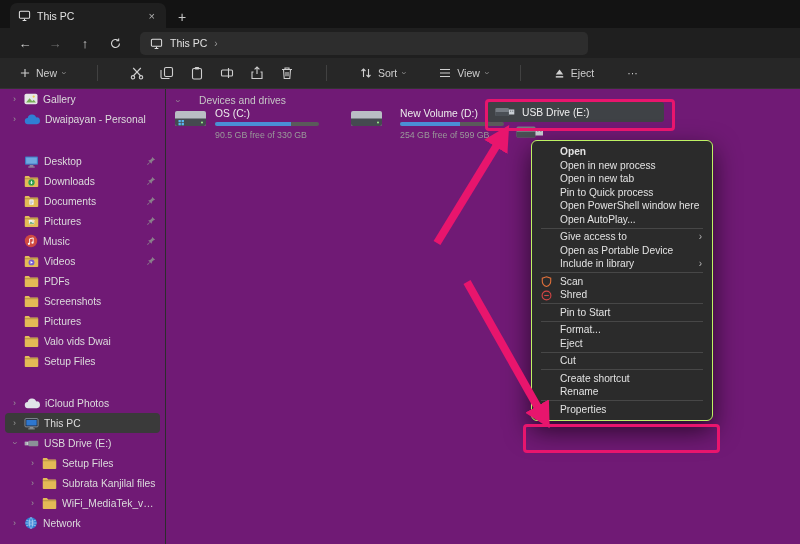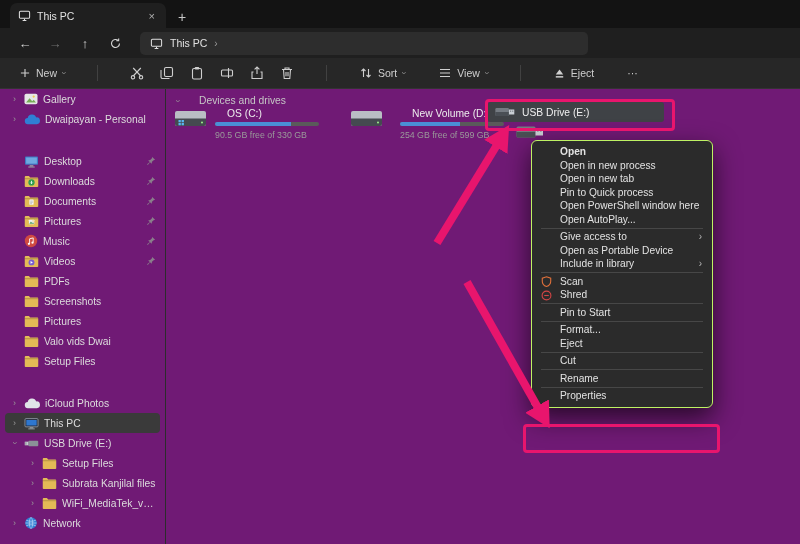--- a/index.html
+++ b/index.html
@@ -51,21 +51,21 @@
   .sb-pin{flex:none;opacity:.85;}
   .sb-item.indent{margin-left:23px;}
   .sb-divider{height:22px;}
 
   .content{flex:1;position:relative;}
   .section-header{position:absolute;left:10px;top:6px;display:flex;gap:20px;align-items:center;
                   color:#c6c6c6;font-size:10.3px;}
   .drive-tile{position:absolute;display:flex;gap:7px;}
   .tile-c{left:8px;top:17px;}
   .tile-d{left:184px;top:17px;gap:16px;}
-  .drive-name{font-size:10.3px;color:#ececec;margin:2px 12px 3px;}
+  .drive-name{font-size:10.3px;color:#ececec;margin:2px 0 3px;}
   .drive-bar{width:104px;height:4px;background:#5a5a5a;border-radius:2px;overflow:hidden;margin-bottom:4px;}
   .drive-fill{height:100%;background:#4a8fd6;}
   .drive-free{font-size:8.8px;color:#9a9a9a;}
 
   .usb-tile{left:322px;top:13px;width:178px;display:block;}
   .usb-label{display:flex;align-items:center;gap:7px;background:#3f4246;border-radius:3px;
              height:20px;width:176px;padding-left:7px;box-sizing:border-box;
              font-size:10.3px;color:#f0f0f0;}
   .usb-below{position:absolute;left:28px;top:22px;}
 
@@ -603,20 +603,23 @@
       </div>
       <div class="menu-item">
         <span>Eject</span>
       </div>
       <div class="menu-sep"></div>
       <div class="menu-item">
         <span>Cut</span>
       </div>
       <div class="menu-sep"></div>
       <div class="menu-item">
+        <span>Create shortcut</span>
+      </div>
+      <div class="menu-item">
         <span>Rename</span>
       </div>
       <div class="menu-sep"></div>
       <div class="menu-item">
         <span>Properties</span>
       </div>
     </div>
 
   <div class="anno-rect" id="rect-usb"></div>
   <div class="anno-rect" id="rect-props"></div>

